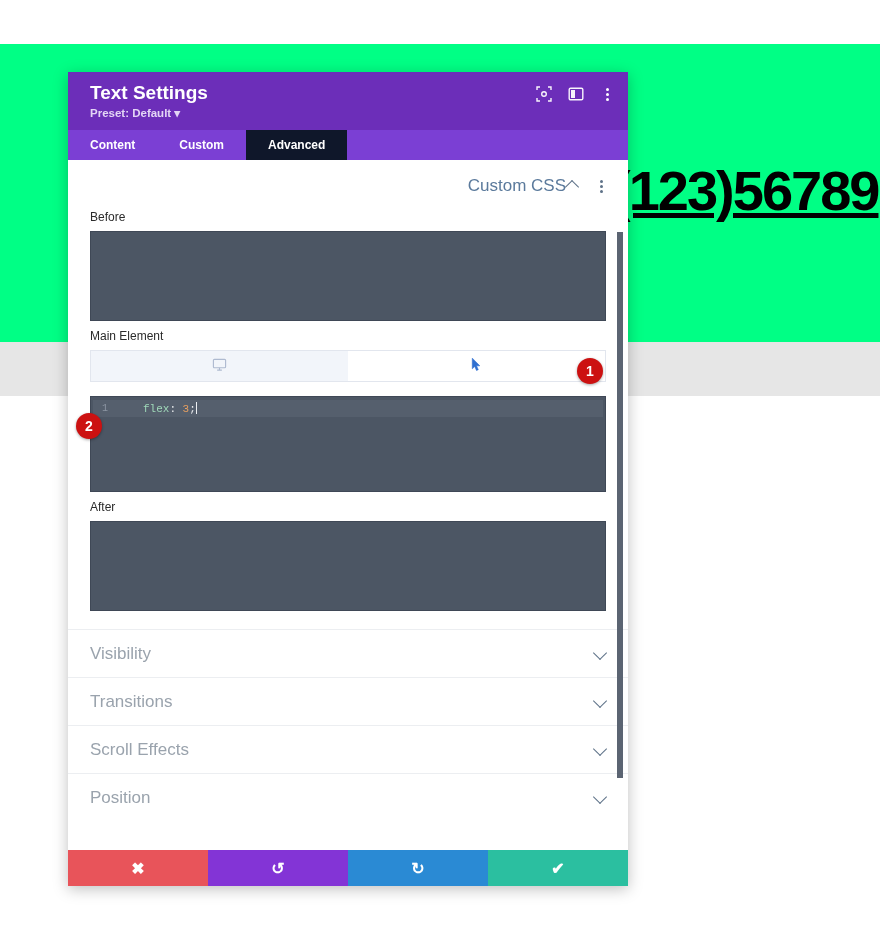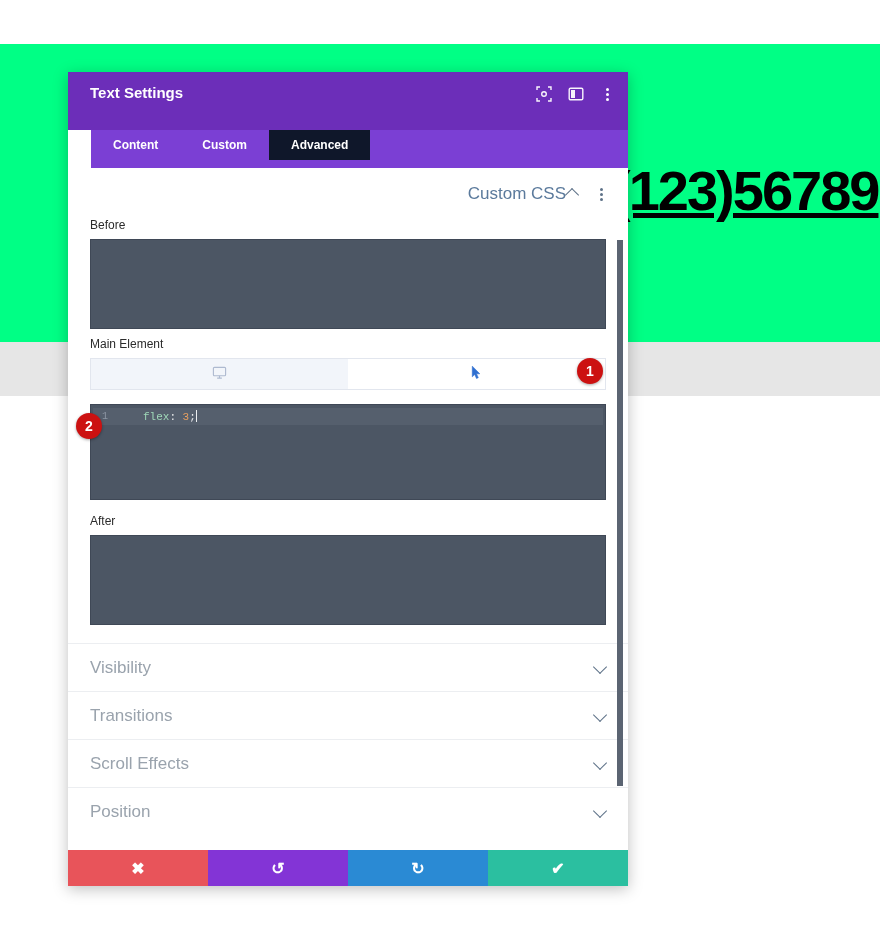--- a/index.html
+++ b/index.html
@@ -46,21 +46,21 @@
   
   .modal-header {
     background: #6C2EB9;
     padding: 12px 18px 10px 22px;
     position: relative;
     flex: 0 0 auto;
     height: 58px;
   }
   .modal-title {
     color: #ffffff;
-    font-size: 15px;
+    font-size: 19px;
     font-weight: bold;
     line-height: 18px;
   }
   .modal-preset {
     color: #e3d5f5;
     font-size: 11.5px;
     font-weight: bold;
     margin-top: 4px;
     line-height: 14px;
   }
@@ -72,24 +72,23 @@
   .hicon svg { display:block; }
   .dots-v { width: 14px; height: 16px; position: relative; }
   .dots-v i { position:absolute; left:6px; width:3px; height:3px; border-radius:50%; background:#fff; display:block;}
   .dots-v i:nth-child(1){ top:2px; }
   .dots-v i:nth-child(2){ top:7px; }
   .dots-v i:nth-child(3){ top:12px; }
 
   
   .tabbar {
     background: #7B3FD4;
-    height: 38px;
+    height: 30px;
     display: flex;
     flex: 0 0 auto;
-    margin-left: 23px;
   }
   .tab {
     color: #ffffff;
     font-size: 12px;
     font-weight: bold;
     padding: 0 22px;
     display: flex; align-items: center; justify-content: center;
     min-width: 84px;
     height: 30px;
   }
@@ -260,20 +259,21 @@
   <div class="band-green"></div>
   <div class="band-gray"></div>
   <div class="band-bottom"></div>
 
   <div class="phone-number">(123)56789</div>
 
   <div class="modal">
 
     <div class="modal-header">
       <div class="modal-title">Text Settings</div>
+      <div class="modal-preset">Preset: Default ▾</div>
 
       <div class="header-icons">
         <span class="hicon">
           <svg width="16" height="16" viewBox="0 0 16 16">
             <path d="M1 4V1h3M12 1h3v3M15 12v3h-3M4 15H1v-3" fill="none" stroke="#ffffff" stroke-width="1.4"></path>
             <circle cx="8" cy="8" r="2.3" fill="none" stroke="#ffffff" stroke-width="1.4"></circle>
           </svg>
         </span>
         <span class="hicon">
           <svg width="16" height="16" viewBox="0 0 16 16">
@@ -334,21 +334,21 @@
         </div>
 
         <div class="editor">
           <div class="editor-line">
             <span class="gutter">1</span>
             <span class="code-txt"><span class="tok-prop">flex</span><span class="tok-punc">: </span><span class="tok-num">3</span><span class="tok-punc">;</span><span class="caret"></span></span>
           </div>
         </div>
       </div>
 
-      <div class="field-block" style="margin-top:14px;">
+      <div class="field-block" style="margin-top:8px;">
         <div class="field-label">After</div>
         <div class="code-area"></div>
       </div>
 
       <div class="collapsed-list">
         <div class="collapsed-row">
           <div class="collapsed-label">Visibility</div>
           <span class="chevron-dn"></span>
         </div>
         <div class="collapsed-row">

